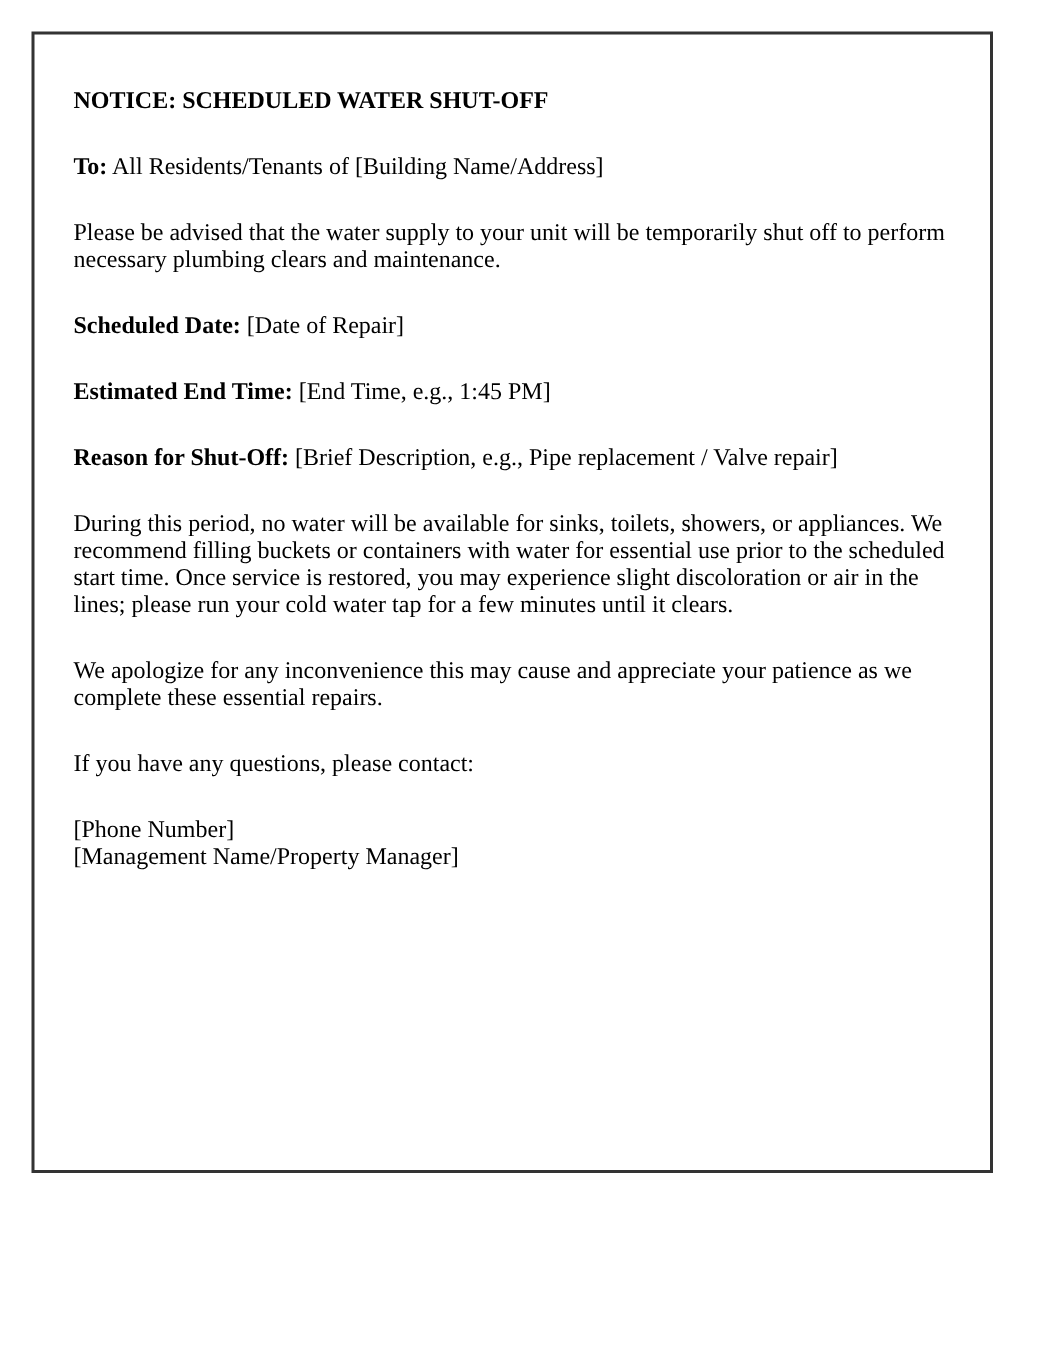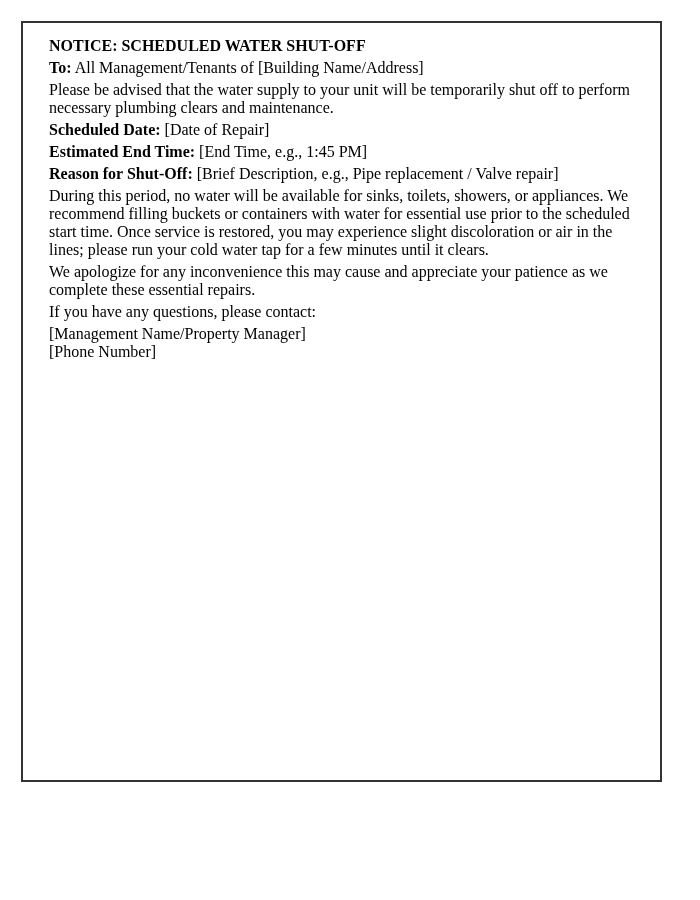--- a/index.html
+++ b/index.html
@@ -22,40 +22,40 @@
     width: 641px;
     height: 761px;
     box-sizing: border-box;
     border: 2px solid #333333;
     background: #ffffff;
     padding: 10px 26px;
     font-size: 16px;
     line-height: normal;
   }
   .document-box p {
-    margin: 4px 0;
+    margin: 26px 0;
   }
   .b {
     font-weight: bold;
   }
   .contact-line {
     display: block;
   }
 </style>
 </head>
 <body>
 
 <div class="document-box">
 
   <p class="b">NOTICE: SCHEDULED WATER SHUT-OFF</p>
 
 
   <p>
     <span class="b">To:</span>
-    <span>All Management/Tenants of [Building Name/Address]</span>
+    <span>All Residents/Tenants of [Building Name/Address]</span>
   </p>
 
   <p>Please be advised that the water supply to your unit will be temporarily shut off to perform necessary plumbing clears and maintenance.</p>
 
   <p>
     <span class="b">Scheduled Date:</span>
     <span>[Date of Repair]</span>
   </p>
 
 
@@ -69,17 +69,17 @@
     <span>[Brief Description, e.g., Pipe replacement / Valve repair]</span>
   </p>
 
   <p>During this period, no water will be available for sinks, toilets, showers, or appliances. We recommend filling buckets or containers with water for essential use prior to the scheduled start time. Once service is restored, you may experience slight discoloration or air in the lines; please run your cold water tap for a few minutes until it clears.</p>
 
   <p>We apologize for any inconvenience this may cause and appreciate your patience as we complete these essential repairs.</p>
 
   <p>If you have any questions, please contact:</p>
 
   <p>
+    <span class="contact-line">[Phone Number]</span>
     <span class="contact-line">[Management Name/Property Manager]</span>
-    <span class="contact-line">[Phone Number]</span>
   </p>
 
 </div>
 
 </body></html>

